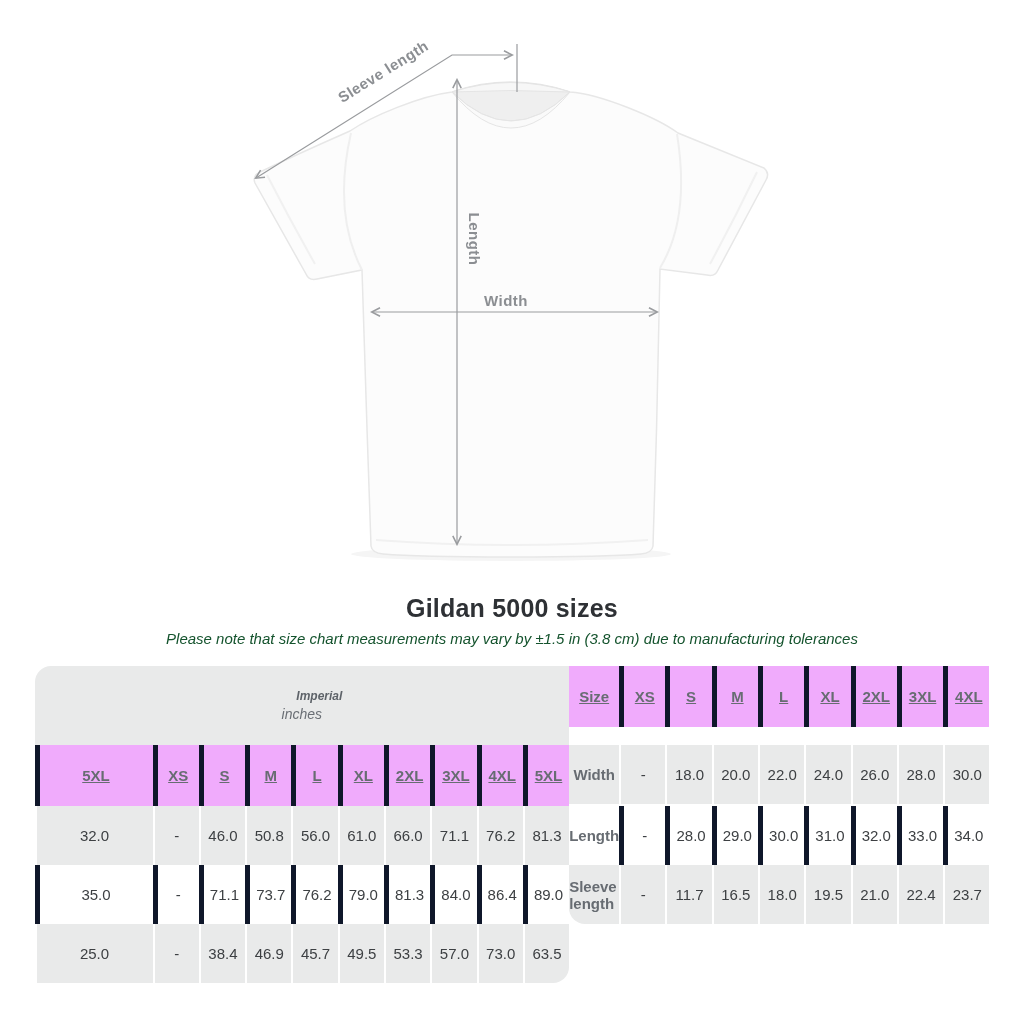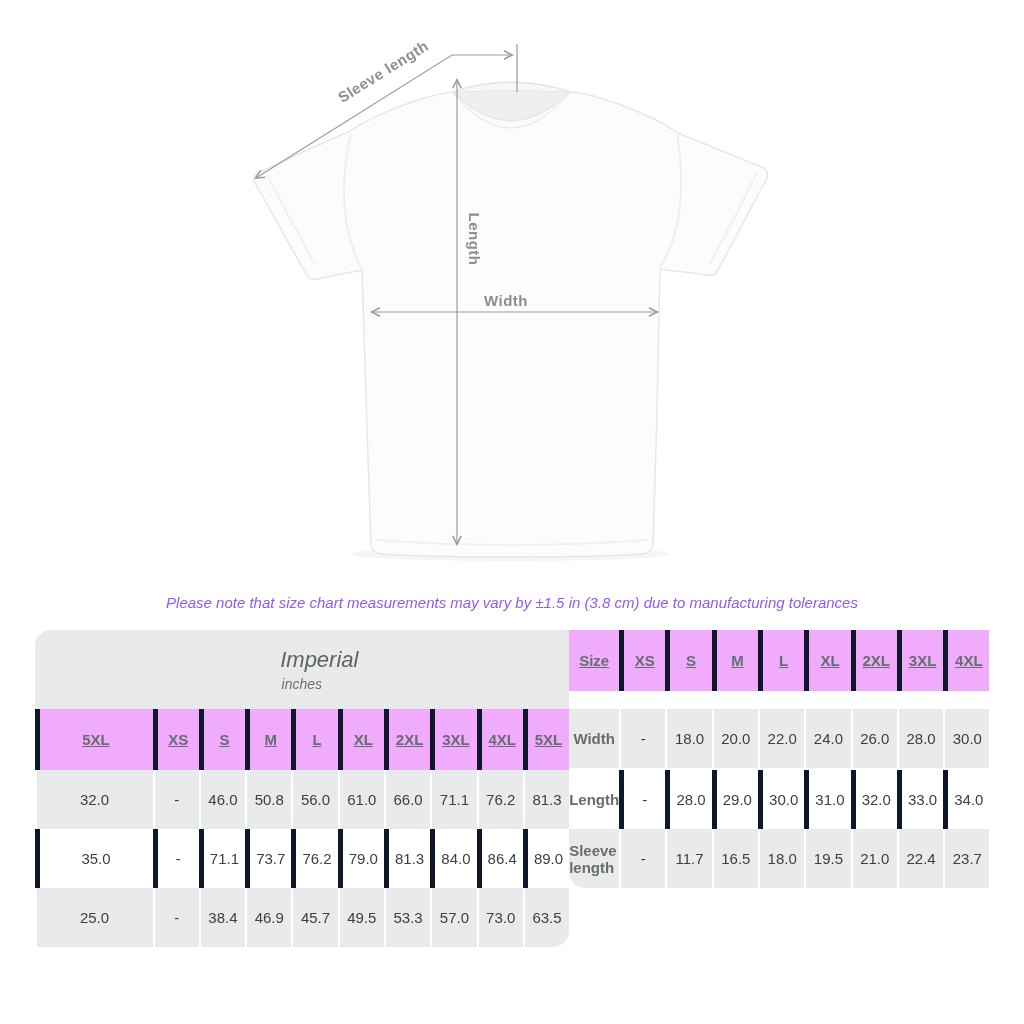--- a/index.html
+++ b/index.html
@@ -10,36 +10,36 @@
   }
   .figure { width:1024px; height:580px; position:relative; }
   .figure svg { display:block; }
 
   .caption { text-align:center; margin-top:14px; }
   .caption h1 {
     margin:0; font-size:25px; line-height:28px; font-weight:bold; color:#2e3135;
     letter-spacing:0.2px;
   }
   .caption p {
-    margin:8px 0 0 0; font-style:italic; font-size:15px; color:#8b5cf6;
+    margin:8px 0 0 0; font-style:italic; font-size:15px; color:#14532d;
   }
 
   .size-table {
     width:955px; margin:19px auto 0 auto;
     display:grid;
     grid-template-columns:118px repeat(18, 1fr);
   }
   .cell { display:flex; align-items:center; justify-content:center; }
   .uh {
     grid-row:1; background:#e9eaea; height:79px;
     flex-direction:column; gap:3px;
   }
   .uh.imperial { grid-column:1 / span 10; border-top-left-radius:16px; }
   .uh.metric   { grid-column:11 / span 9; border-top-right-radius:16px; border-left:2px solid #ffffff; }
-  .unit-label { font-weight:normal; font-style:italic; font-size:22px; color:#5e6369;margin-left:35px; }
+  .unit-label { font-weight:bold; font-style:italic; font-size:12px; color:#5e6369;margin-left:35px; }
   .unit-sub   { font-style:italic; font-size:14px; color:#6a6f75; }
 
   .ch  { height:61px; background:#f0abfc; font-weight:bold; font-size:15px; color:#676c72;text-decoration:underline; }
   .rl  { height:59px; font-weight:bold; font-size:15px; color:#676c72; }
   .val { height:59px; font-size:15px; color:#3d4043; }
   .g { background:#e9eaea; }
   .w { background:#ffffff; }
   .sep-l { border-left:5px solid #0f172a; }
   .sep-w { border-left:2px solid #ffffff; }
   .rb-l { border-bottom-left-radius:16px; }
@@ -93,20 +93,21 @@
     <line x1="457" y1="80" x2="457" y2="544" stroke="#999b9e" stroke-width="1.2" marker-start="url(#ah)" marker-end="url(#ah)"></line>
     <line x1="372" y1="312" x2="657" y2="312" stroke="#999b9e" stroke-width="1.2" marker-start="url(#ah)" marker-end="url(#ah)"></line>
 
     <text x="386" y="76" transform="rotate(-32 386 76)" text-anchor="middle" font-size="15" font-weight="bold" fill="#8b8e92" letter-spacing="0.5">Sleeve length</text>
     <text x="469" y="239" transform="rotate(90 469 239)" text-anchor="middle" font-size="15" font-weight="bold" fill="#8b8e92" letter-spacing="0.5">Length</text>
     <text x="506" y="306" text-anchor="middle" font-size="15" font-weight="bold" fill="#8b8e92" letter-spacing="0.5">Width</text>
   </svg>
 </div>
 
 <div class="caption">
+  <h1>Gildan 5000 sizes</h1>
   <p>Please note that size chart measurements may vary by ±1.5 in (3.8 cm) due to manufacturing tolerances</p>
 </div>
 
 <div class="size-table" id="size-table">
   <div class="cell uh imperial">
     <span class="unit-label">Imperial</span>
     <span class="unit-sub">inches</span>
   </div>
   <div class="cell ch">Size</div>
 

